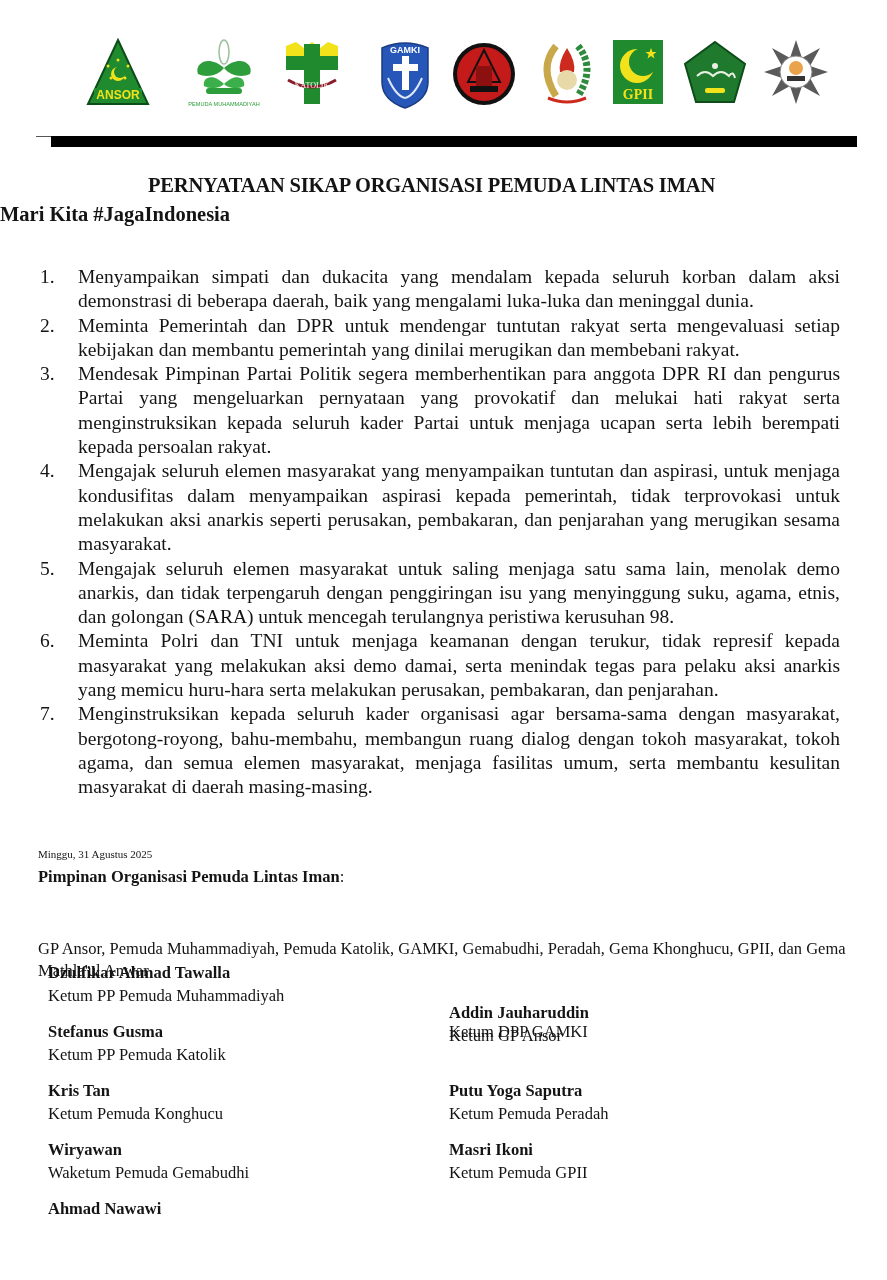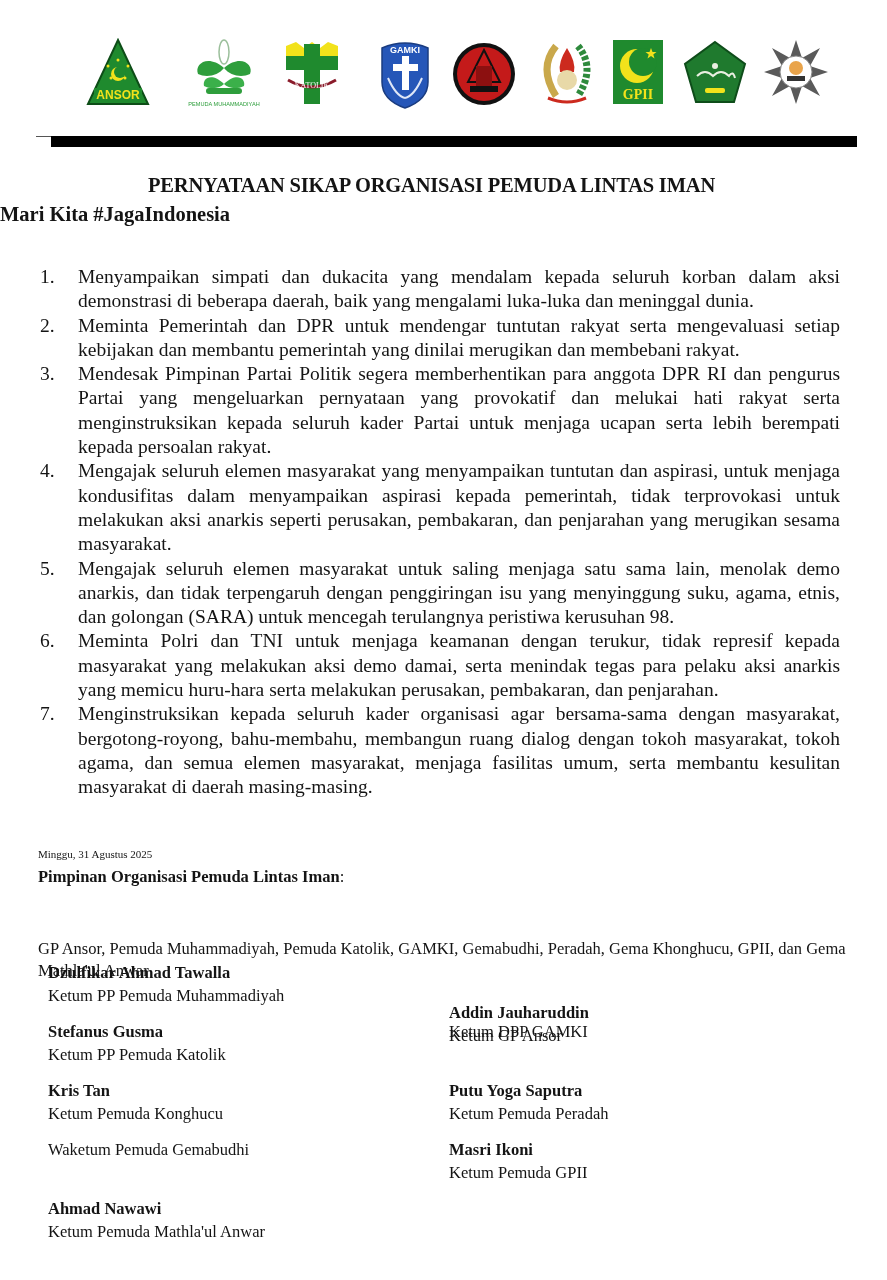--- a/index.html
+++ b/index.html
@@ -176,25 +176,25 @@
 </div>
 <div class="sign" style="left:48px;top:1020px;">
   <div class="name">Stefanus Gusma</div>
   <div class="role">Ketum PP Pemuda Katolik</div>
 </div>
 <div class="sign" style="left:48px;top:1079px;">
   <div class="name">Kris Tan</div>
   <div class="role">Ketum Pemuda Konghucu</div>
 </div>
 <div class="sign" style="left:48px;top:1138px;">
+  <div class="name">Wiryawan</div>
   <div class="role">Waketum Pemuda Gemabudhi</div>
 </div>
 <div class="sign" style="left:48px;top:1197px;">
   <div class="name">Ahmad Nawawi</div>
-  <div class="role">Ketum Pemuda Mathla'ul Anwar</div>
 </div>
 
 <div class="sign" style="left:449px;top:961px;margin-top:40px;">
   <div class="name">Addin Jauharuddin</div>
   <div class="role">Ketum GP Ansor</div>
 </div>
 <div class="sign" style="left:449px;top:1020px;">
   <div class="role">Ketum DPP GAMKI</div>
 </div>
 <div class="sign" style="left:449px;top:1079px;">

